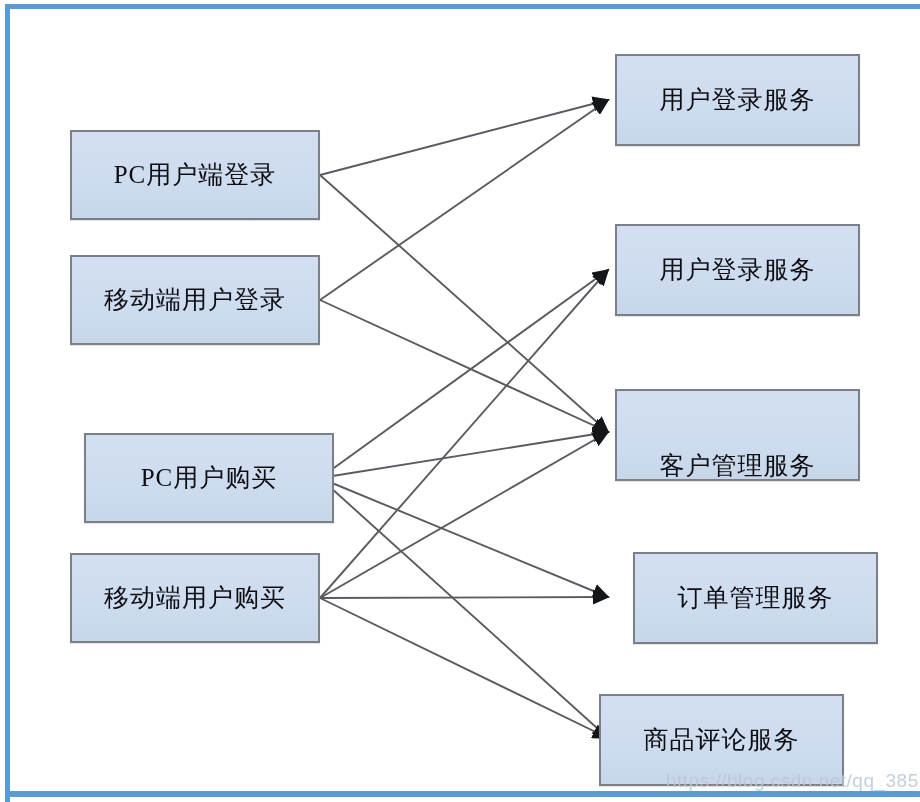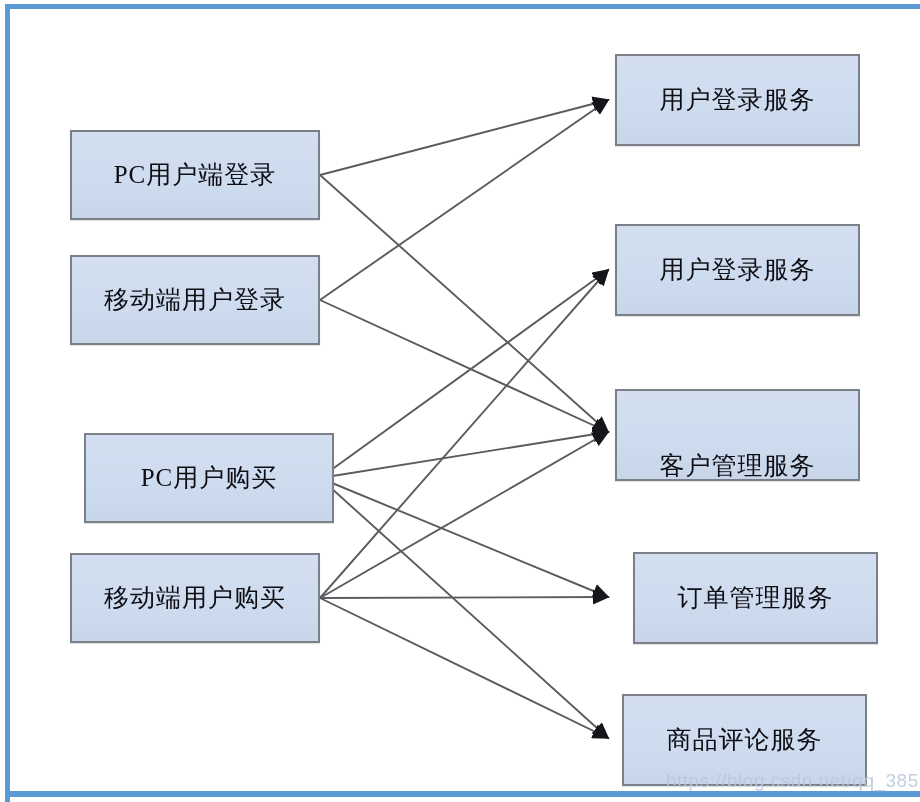--- a/index.html
+++ b/index.html
@@ -126,20 +126,20 @@
       </div>
       <div class="node node-right" style="left: 615px; top: 224px;">
         <span class="node-label">用户登录服务</span>
       </div>
       <div class="node node-right" style="left: 615px; top: 389px; align-items: flex-end;">
         <span class="node-label">客户管理服务</span>
       </div>
       <div class="node node-right" style="left: 615px; top: 552px; margin-left: 18px;">
         <span class="node-label">订单管理服务</span>
       </div>
-      <div class="node node-right" style="left: 622px; top: 694px;">
+      <div class="node node-right" style="left: 599px; top: 694px;">
         <span class="node-label">商品评论服务</span>
       </div>
     </div>
 
   <div id="watermark">https://blog.csdn.net/qq_38526573</div>
 
 </div>
 
 </body></html>

